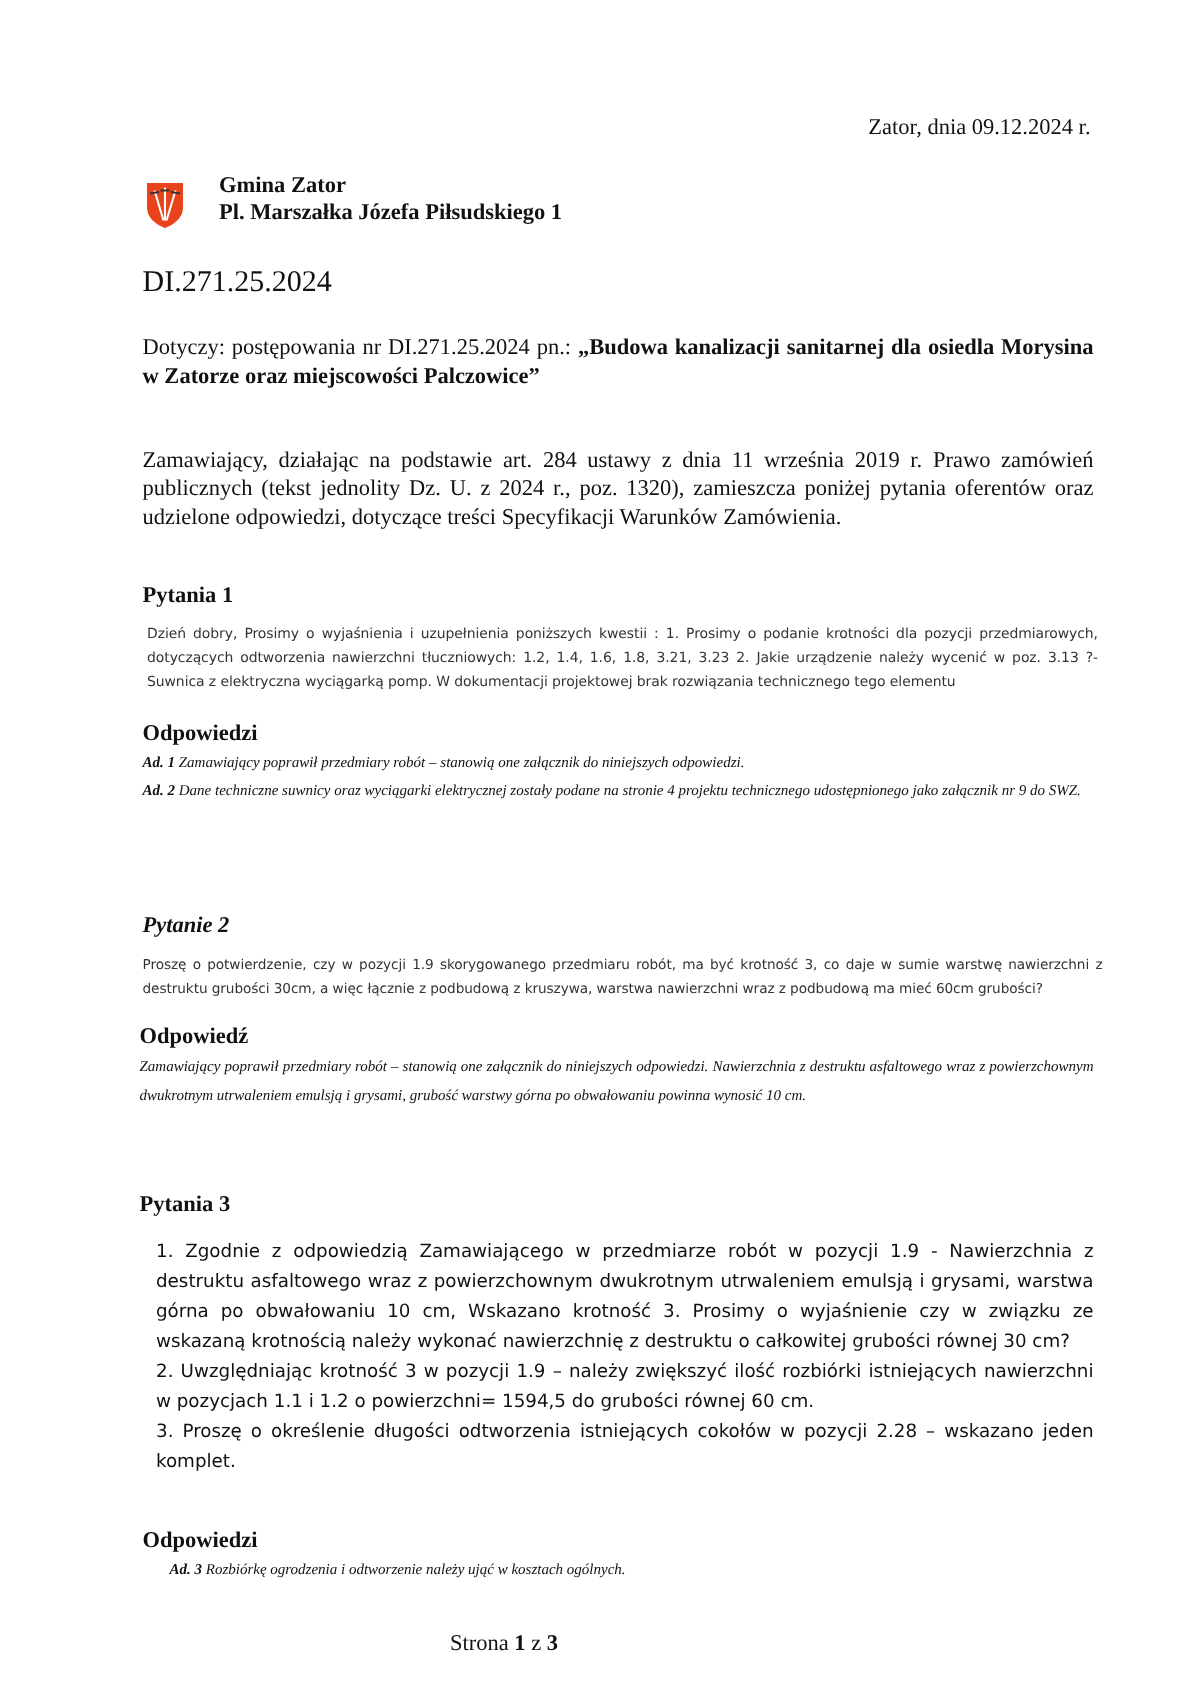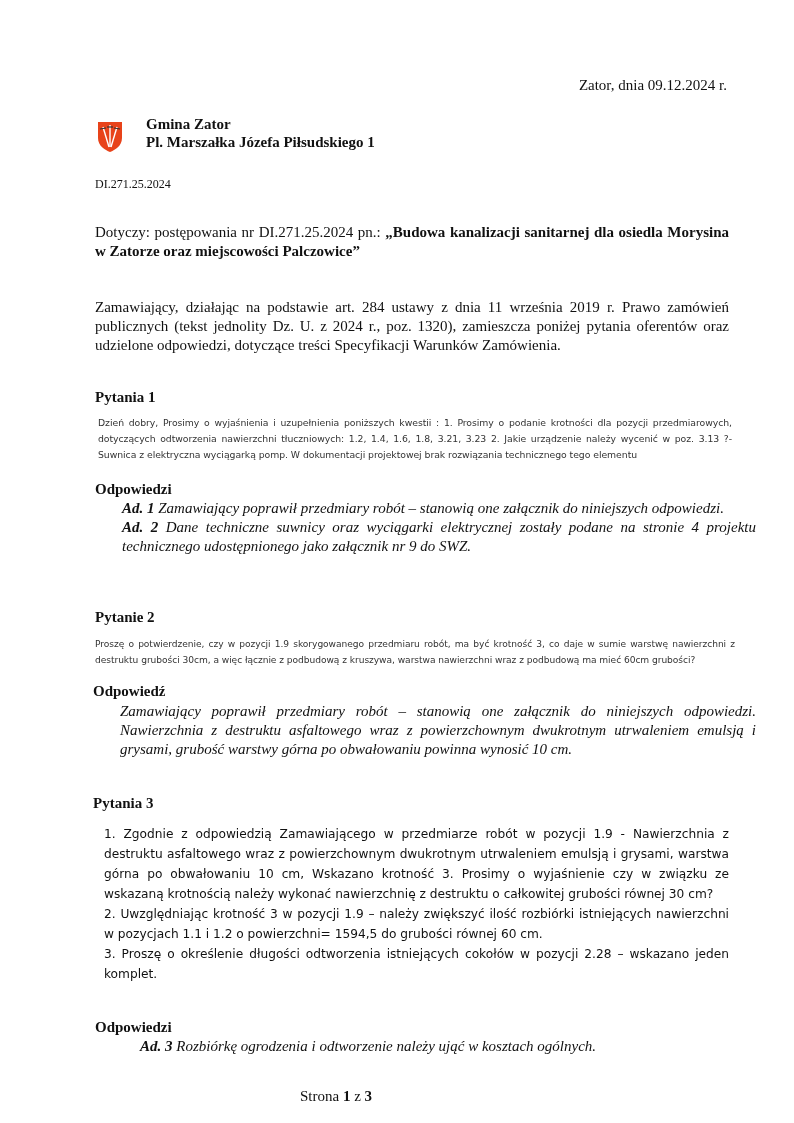--- a/index.html
+++ b/index.html
@@ -2,27 +2,27 @@
 <html><head>
 <meta charset="utf-8">
 <style>
   html, body { margin: 0; padding: 0; background: #ffffff; }
   body { width: 794px; height: 1123px; position: relative; overflow: hidden; color: #111; font-family: "Liberation Serif", serif; }
   .abs { position: absolute; }
   .serif { font-family: "Liberation Serif", serif; font-size: 15px; line-height: 18px; margin-left: 10px; }
   .date { right: 67px; top: 76px; font-size: 15px; }
   .logo { left: 97px; top: 121px; width: 26px; height: 32px; }
   .org { left: 146px; top: 115px; font-weight: bold; font-size: 15px; line-height: 18px; }
-  .ref { left: 95px; top: 177px; font-size: 12px; text-align: right; }
+  .ref { left: 95px; top: 177px; font-size: 20px; text-align: right; }
   .just { text-align: justify; }
   .subject { left: 95px; top: 223px; width: 634px; font-size: 15px; line-height: 19px; }
   .intro { left: 95px; top: 298px; width: 634px; font-size: 15px; line-height: 19px; }
   .h { font-weight: bold; font-size: 15px; }
   .q-shot { font-family: "DejaVu Sans", sans-serif; font-size: 9.3px; line-height: 16px; color: #333; text-align: justify; letter-spacing: -0.05px; }
-  .ans { font-size: 15px; line-height: 19px; font-style: italic; margin-left: 27px; }
+  .ans { font-size: 10px; line-height: 19px; font-style: italic; }
   .ans b { font-style: italic; }
   .q3 { font-family: "DejaVu Sans", sans-serif; font-size: 12.2px; line-height: 20px; color: #111; text-align: justify; }
   .footer { left: 0; width: 672px; top: 1088px; text-align: center; font-size: 15px; }
 </style>
 </head>
 <body>
 
 <div class="abs serif date">Zator, dnia 09.12.2024 r.</div>
 
 <svg class="abs logo" viewBox="0 0 26 32">
@@ -54,21 +54,21 @@
 
 <div class="abs h" style="left:95px; top:389px;">Pytania 1</div>
 <div class="abs q-shot" style="left:98px; top:415px; width:634px;">Dzień dobry, Prosimy o wyjaśnienia i uzupełnienia poniższych kwestii : 1. Prosimy o podanie krotności dla pozycji przedmiarowych, dotyczących odtworzenia nawierzchni tłuczniowych: 1.2, 1.4, 1.6, 1.8, 3.21, 3.23 2. Jakie urządzenie należy wycenić w poz. 3.13 ?- Suwnica z elektryczna wyciągarką pomp. W dokumentacji projektowej brak rozwiązania technicznego tego elementu</div>
 
 <div class="abs h" style="left:95px; top:481px;">Odpowiedzi</div>
 <div class="abs ans just" style="left:95px; top:499px; width:634px;">
   <div><b>Ad. 1</b><span> Zamawiający poprawił przedmiary robót – stanowią one załącznik do niniejszych odpowiedzi.</span></div>
   <div><b>Ad. 2</b><span> Dane techniczne suwnicy oraz wyciągarki elektrycznej zostały podane na stronie 4 projektu technicznego udostępnionego jako załącznik nr 9 do SWZ.</span></div>
 </div>
 
-<div class="abs h" style="left:95px; top:609px;">Pytanie 2</div>
+<div class="abs h" style="left:95px; top:609px;font-style:italic;">Pytanie 2</div>
 <div class="abs q-shot" style="left:95px; top:636px; width:640px; font-size:9.1px;">Proszę o potwierdzenie, czy w pozycji 1.9 skorygowanego przedmiaru robót, ma być krotność 3, co daje w sumie warstwę nawierzchni z destruktu grubości 30cm, a więc łącznie z podbudową z kruszywa, warstwa nawierzchni wraz z podbudową ma mieć 60cm grubości?</div>
 
 <div class="abs h" style="left:93px; top:683px;">Odpowiedź</div>
 <div class="abs ans just" style="left:93px; top:702px; width:636px;">Zamawiający poprawił przedmiary robót – stanowią one załącznik do niniejszych odpowiedzi. Nawierzchnia z destruktu asfaltowego wraz z powierzchownym dwukrotnym utrwaleniem emulsją i grysami, grubość warstwy górna po obwałowaniu powinna wynosić 10 cm.</div>
 
 <div class="abs h" style="left:93px; top:795px;">Pytania 3</div>
 <div class="abs q3" style="left:104px; top:824px; width:625px;">
   <div>1. Zgodnie z odpowiedzią Zamawiającego w przedmiarze robót w pozycji 1.9 -  Nawierzchnia z destruktu asfaltowego wraz z powierzchownym dwukrotnym utrwaleniem emulsją i grysami, warstwa górna po obwałowaniu 10 cm, Wskazano krotność 3. Prosimy o wyjaśnienie czy w związku ze wskazaną krotnością należy wykonać nawierzchnię z destruktu o całkowitej grubości równej 30 cm?</div>
   <div>2. Uwzględniając krotność 3 w pozycji 1.9 – należy zwiększyć ilość rozbiórki istniejących nawierzchni w pozycjach 1.1 i 1.2 o powierzchni= 1594,5 do grubości równej 60 cm.</div>
   <div>3. Proszę o określenie długości odtworzenia istniejących cokołów w pozycji 2.28 – wskazano jeden komplet.</div>

